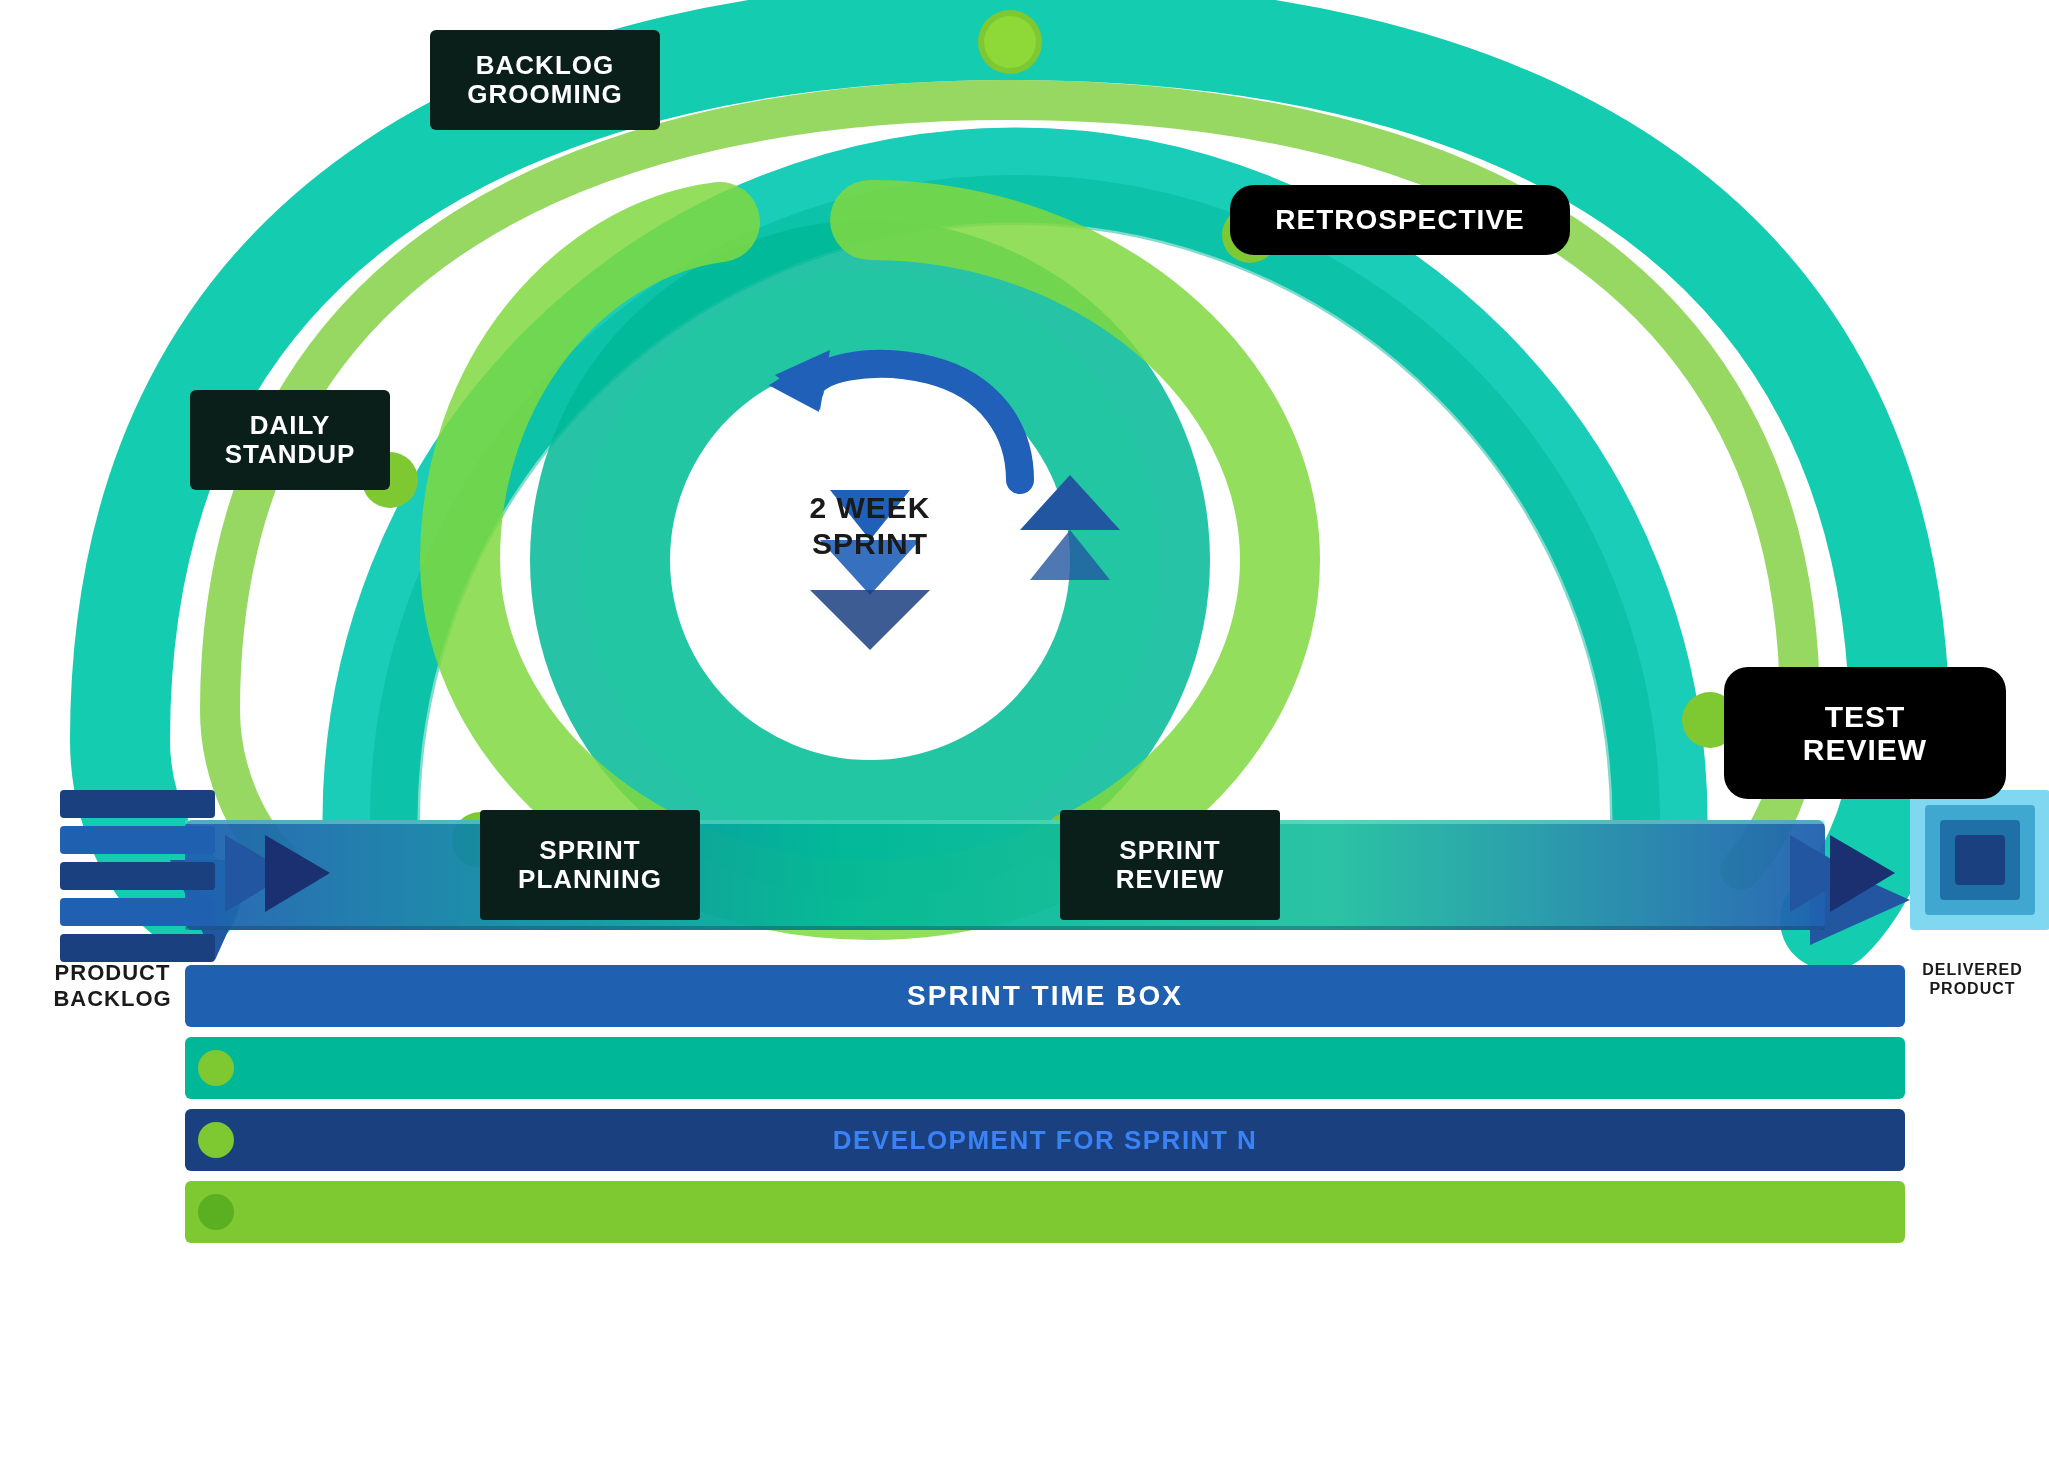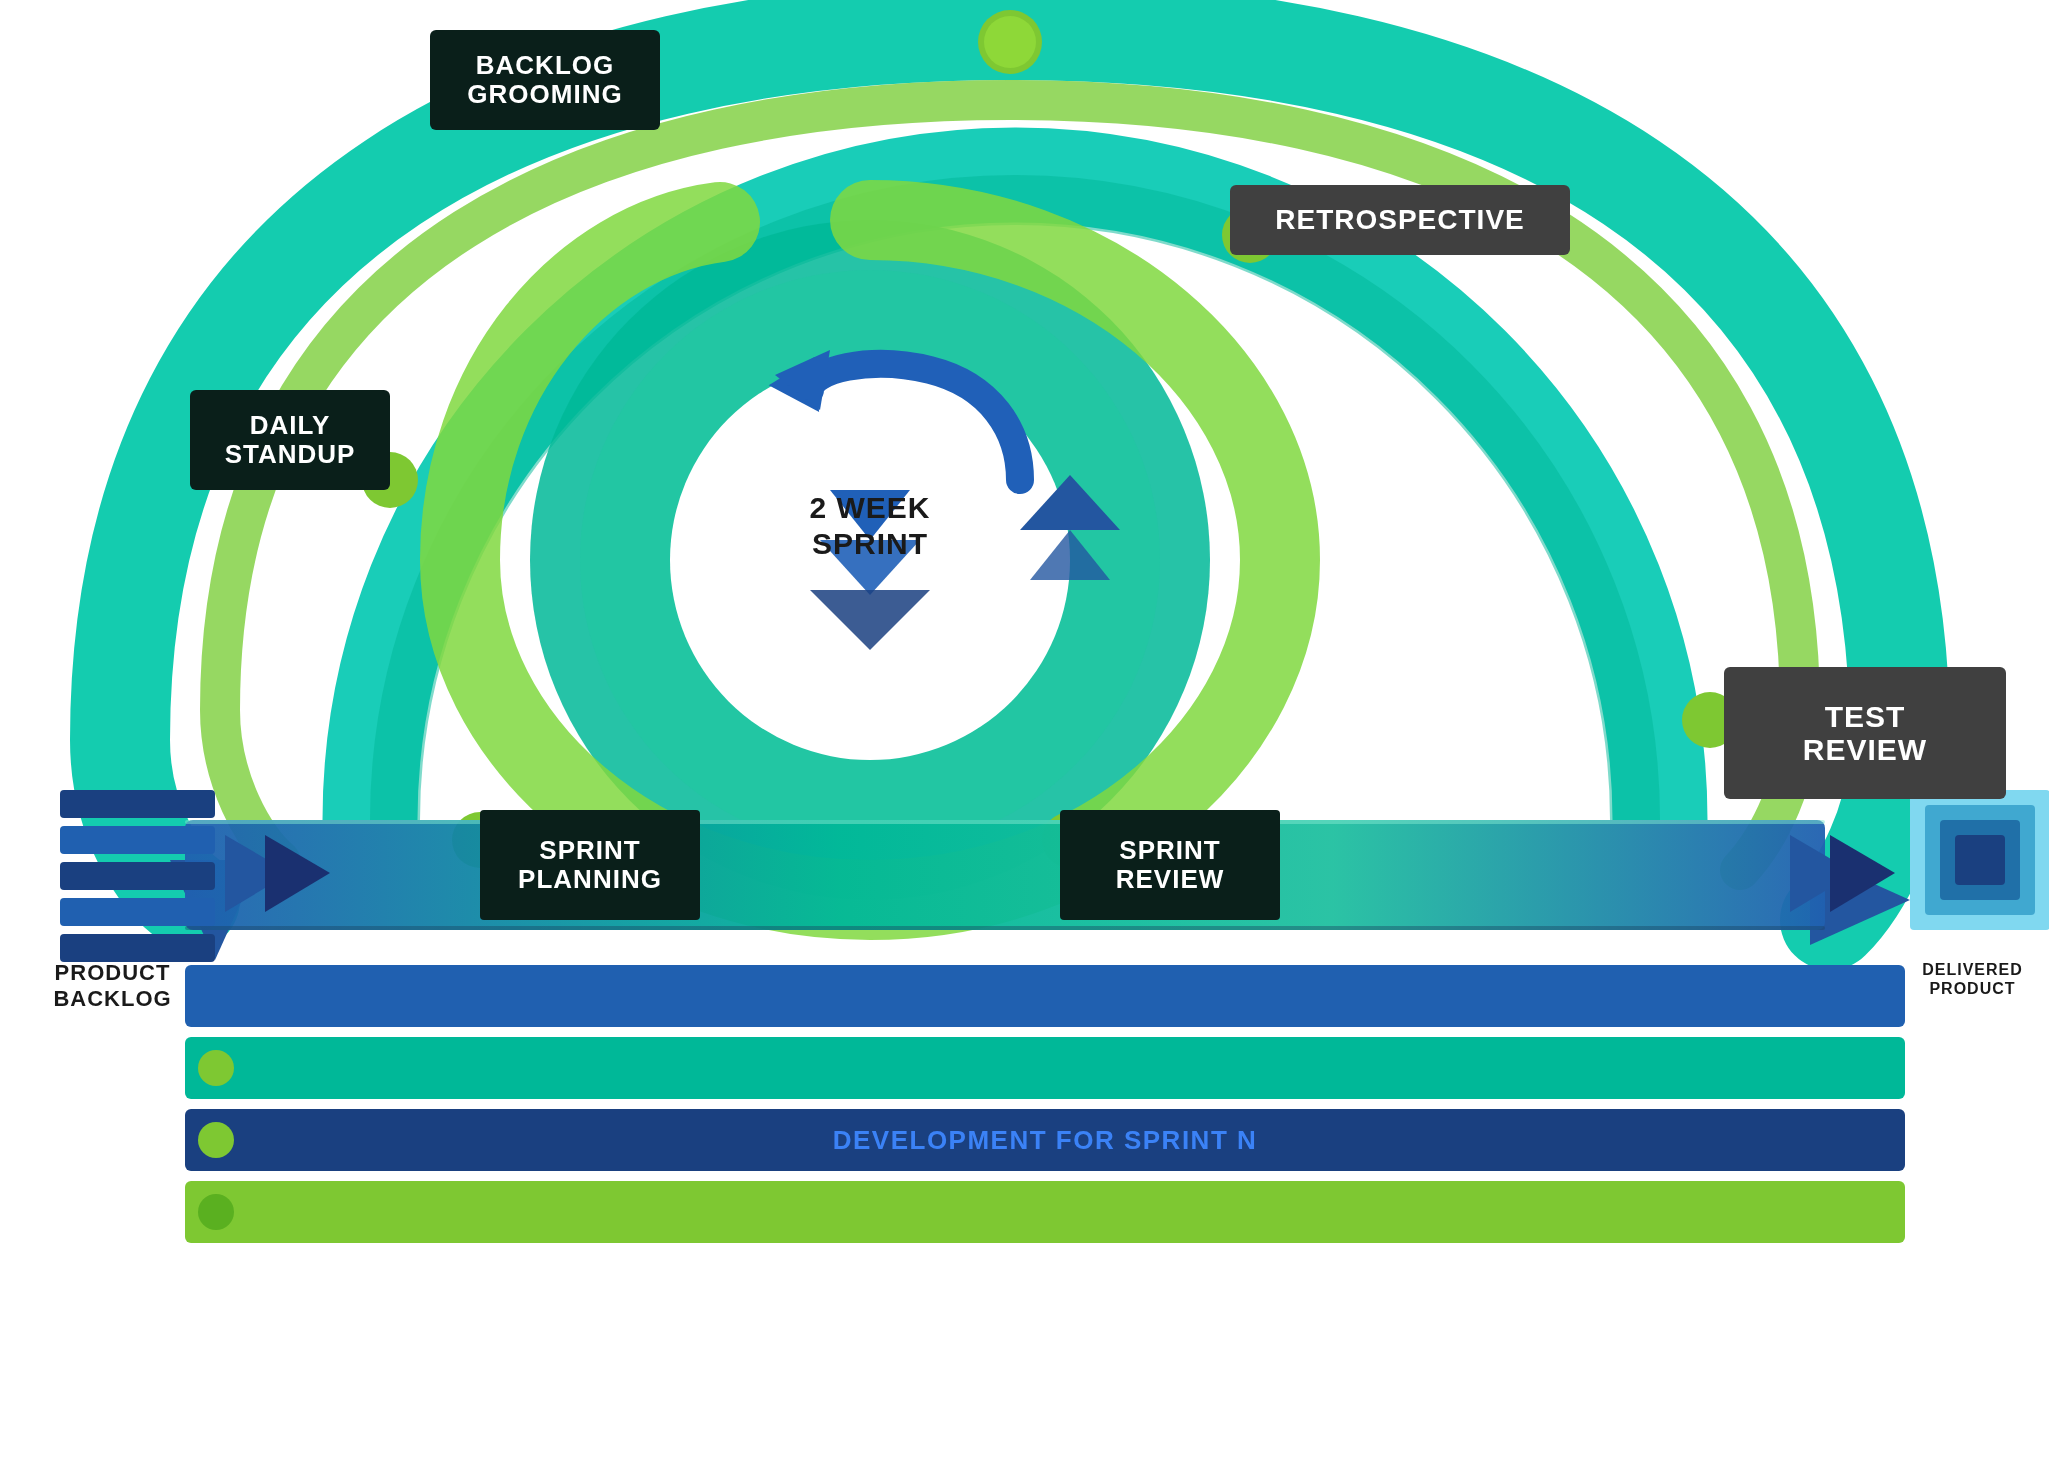--- a/index.html
+++ b/index.html
@@ -28,22 +28,23 @@
       display: flex;
       align-items: center;
       justify-content: center;
       text-align: center;
     }
     .label-dark {
       background: #0a1f1a;
       color: #fff;
     }
     .label-black {
-      background: #404040;
+      background: #000000;
       color: #fff;
+      border-radius: 24px;
     }
     .label-text {
       font-family: 'Arial Black', Arial, sans-serif;
       font-weight: 900;
       letter-spacing: 1px;
       text-transform: uppercase;
       line-height: 1.1;
     }
     .product-backlog-label {
       position: absolute;
@@ -221,20 +222,23 @@
   <div class="product-backlog-label" style="left:25px; top:960px; width:175px; font-size:22px;">
     <span style="white-space:pre-line;">PRODUCT
 BACKLOG</span>
   </div>
 
   <div class="delivered-label" style="left:1895px; top:960px; width:155px; font-size:16px;">
     <span style="white-space:pre-line;">DELIVERED
 PRODUCT</span>
   </div>
 
+  <div style="position:absolute; left:185px; top:965px; width:1720px; height:62px; display:flex; align-items:center; justify-content:center;">
+    <span class="label-text" style="color:white; font-size:28px; letter-spacing:2px;">SPRINT TIME BOX</span>
+  </div>
 
 
   <div style="position:absolute; left:185px; top:1109px; width:1720px; height:62px; display:flex; align-items:center; justify-content:center;">
     <span class="label-text" style="color:#3b82f6; font-size:26px; letter-spacing:1.5px;">DEVELOPMENT FOR SPRINT N</span>
   </div>
 
 
 </div>
 
 </body></html>

